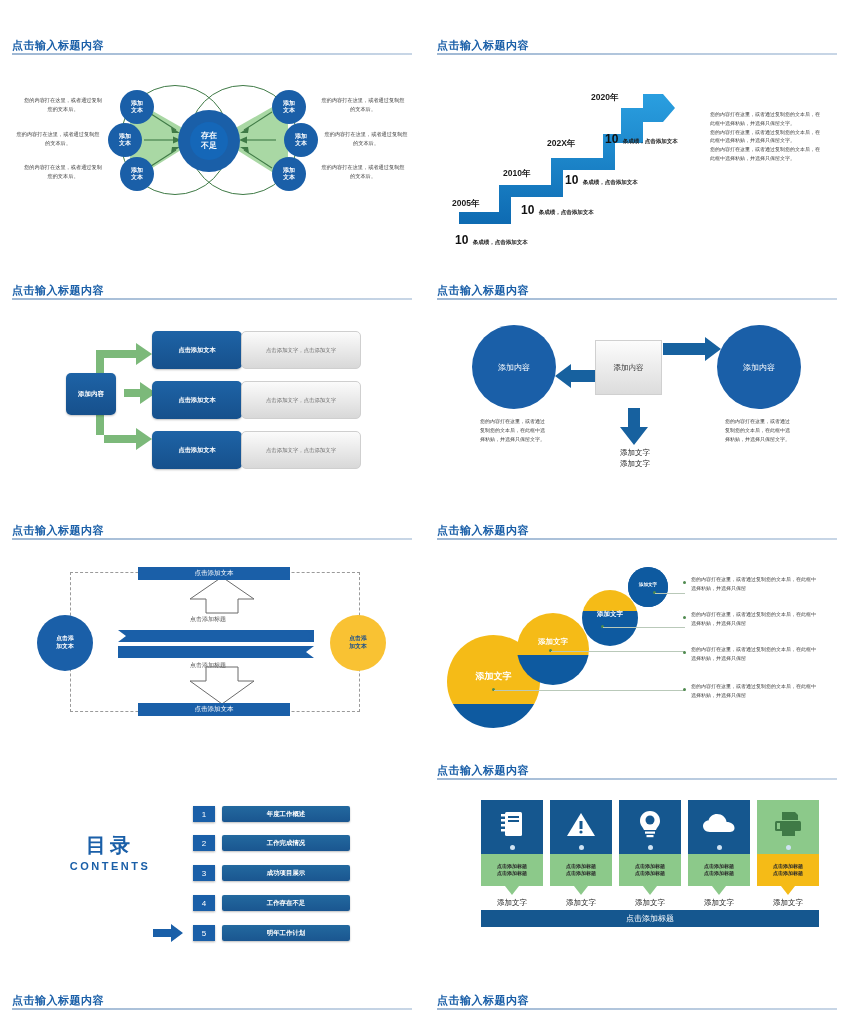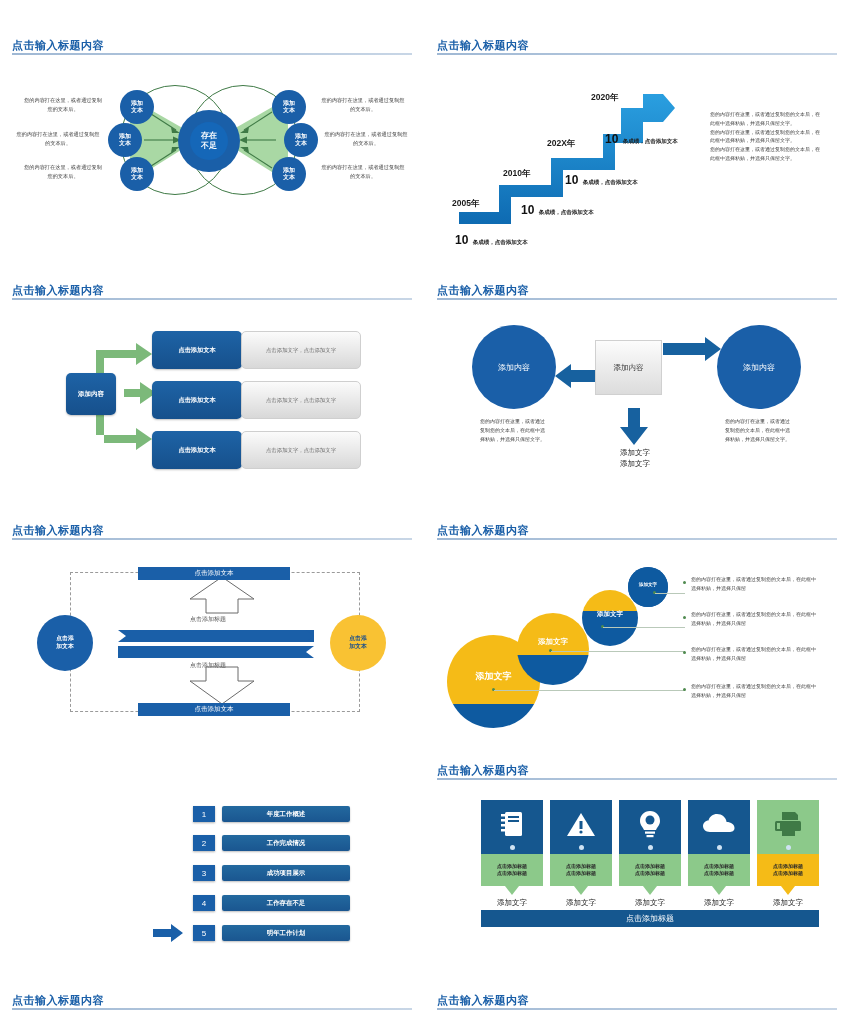--- a/index.html
+++ b/index.html
@@ -374,20 +374,24 @@
   <div class="leaddot" style="left:258px;top:136px;"></div>
   <div class="leaddot" style="left:258px;top:173px;"></div>
 
   <div class="tiny2" style="position:absolute;left:266px;top:60px;width:126px;">您的内容打在这里，或者通过复制您的文本后，在此框中选择粘贴，并选择只保留</div>
   <div class="tiny2" style="position:absolute;left:266px;top:95px;width:126px;">您的内容打在这里，或者通过复制您的文本后，在此框中选择粘贴，并选择只保留</div>
   <div class="tiny2" style="position:absolute;left:266px;top:130px;width:126px;">您的内容打在这里，或者通过复制您的文本后，在此框中选择粘贴，并选择只保留</div>
   <div class="tiny2" style="position:absolute;left:266px;top:167px;width:126px;">您的内容打在这里，或者通过复制您的文本后，在此框中选择粘贴，并选择只保留</div>
 </div>
 
 <div class="slide" style="left:0;top:780px;width:425px;height:195px;">
+  <div style="position:absolute;left:55px;top:52px;width:110px;text-align:center;">
+    <div style="font-size:20px;font-weight:bold;color:#1a5fa8;letter-spacing:4px;">目录</div>
+    <div style="font-size:11px;font-weight:bold;color:#1a5fa8;letter-spacing:2.5px;margin-top:1px;">CONTENTS</div>
+  </div>
 
   <div class="toc-num" style="left:193px;top:26px;">1</div>
   <div class="toc-bar" style="left:222px;top:26px;width:128px;">年度工作概述</div>
 
   <div class="toc-num" style="left:193px;top:55px;">2</div>
   <div class="toc-bar" style="left:222px;top:55px;width:128px;">工作完成情况</div>
 
   <div class="toc-num" style="left:193px;top:85px;">3</div>
   <div class="toc-bar" style="left:222px;top:85px;width:128px;">成功项目展示</div>
 

